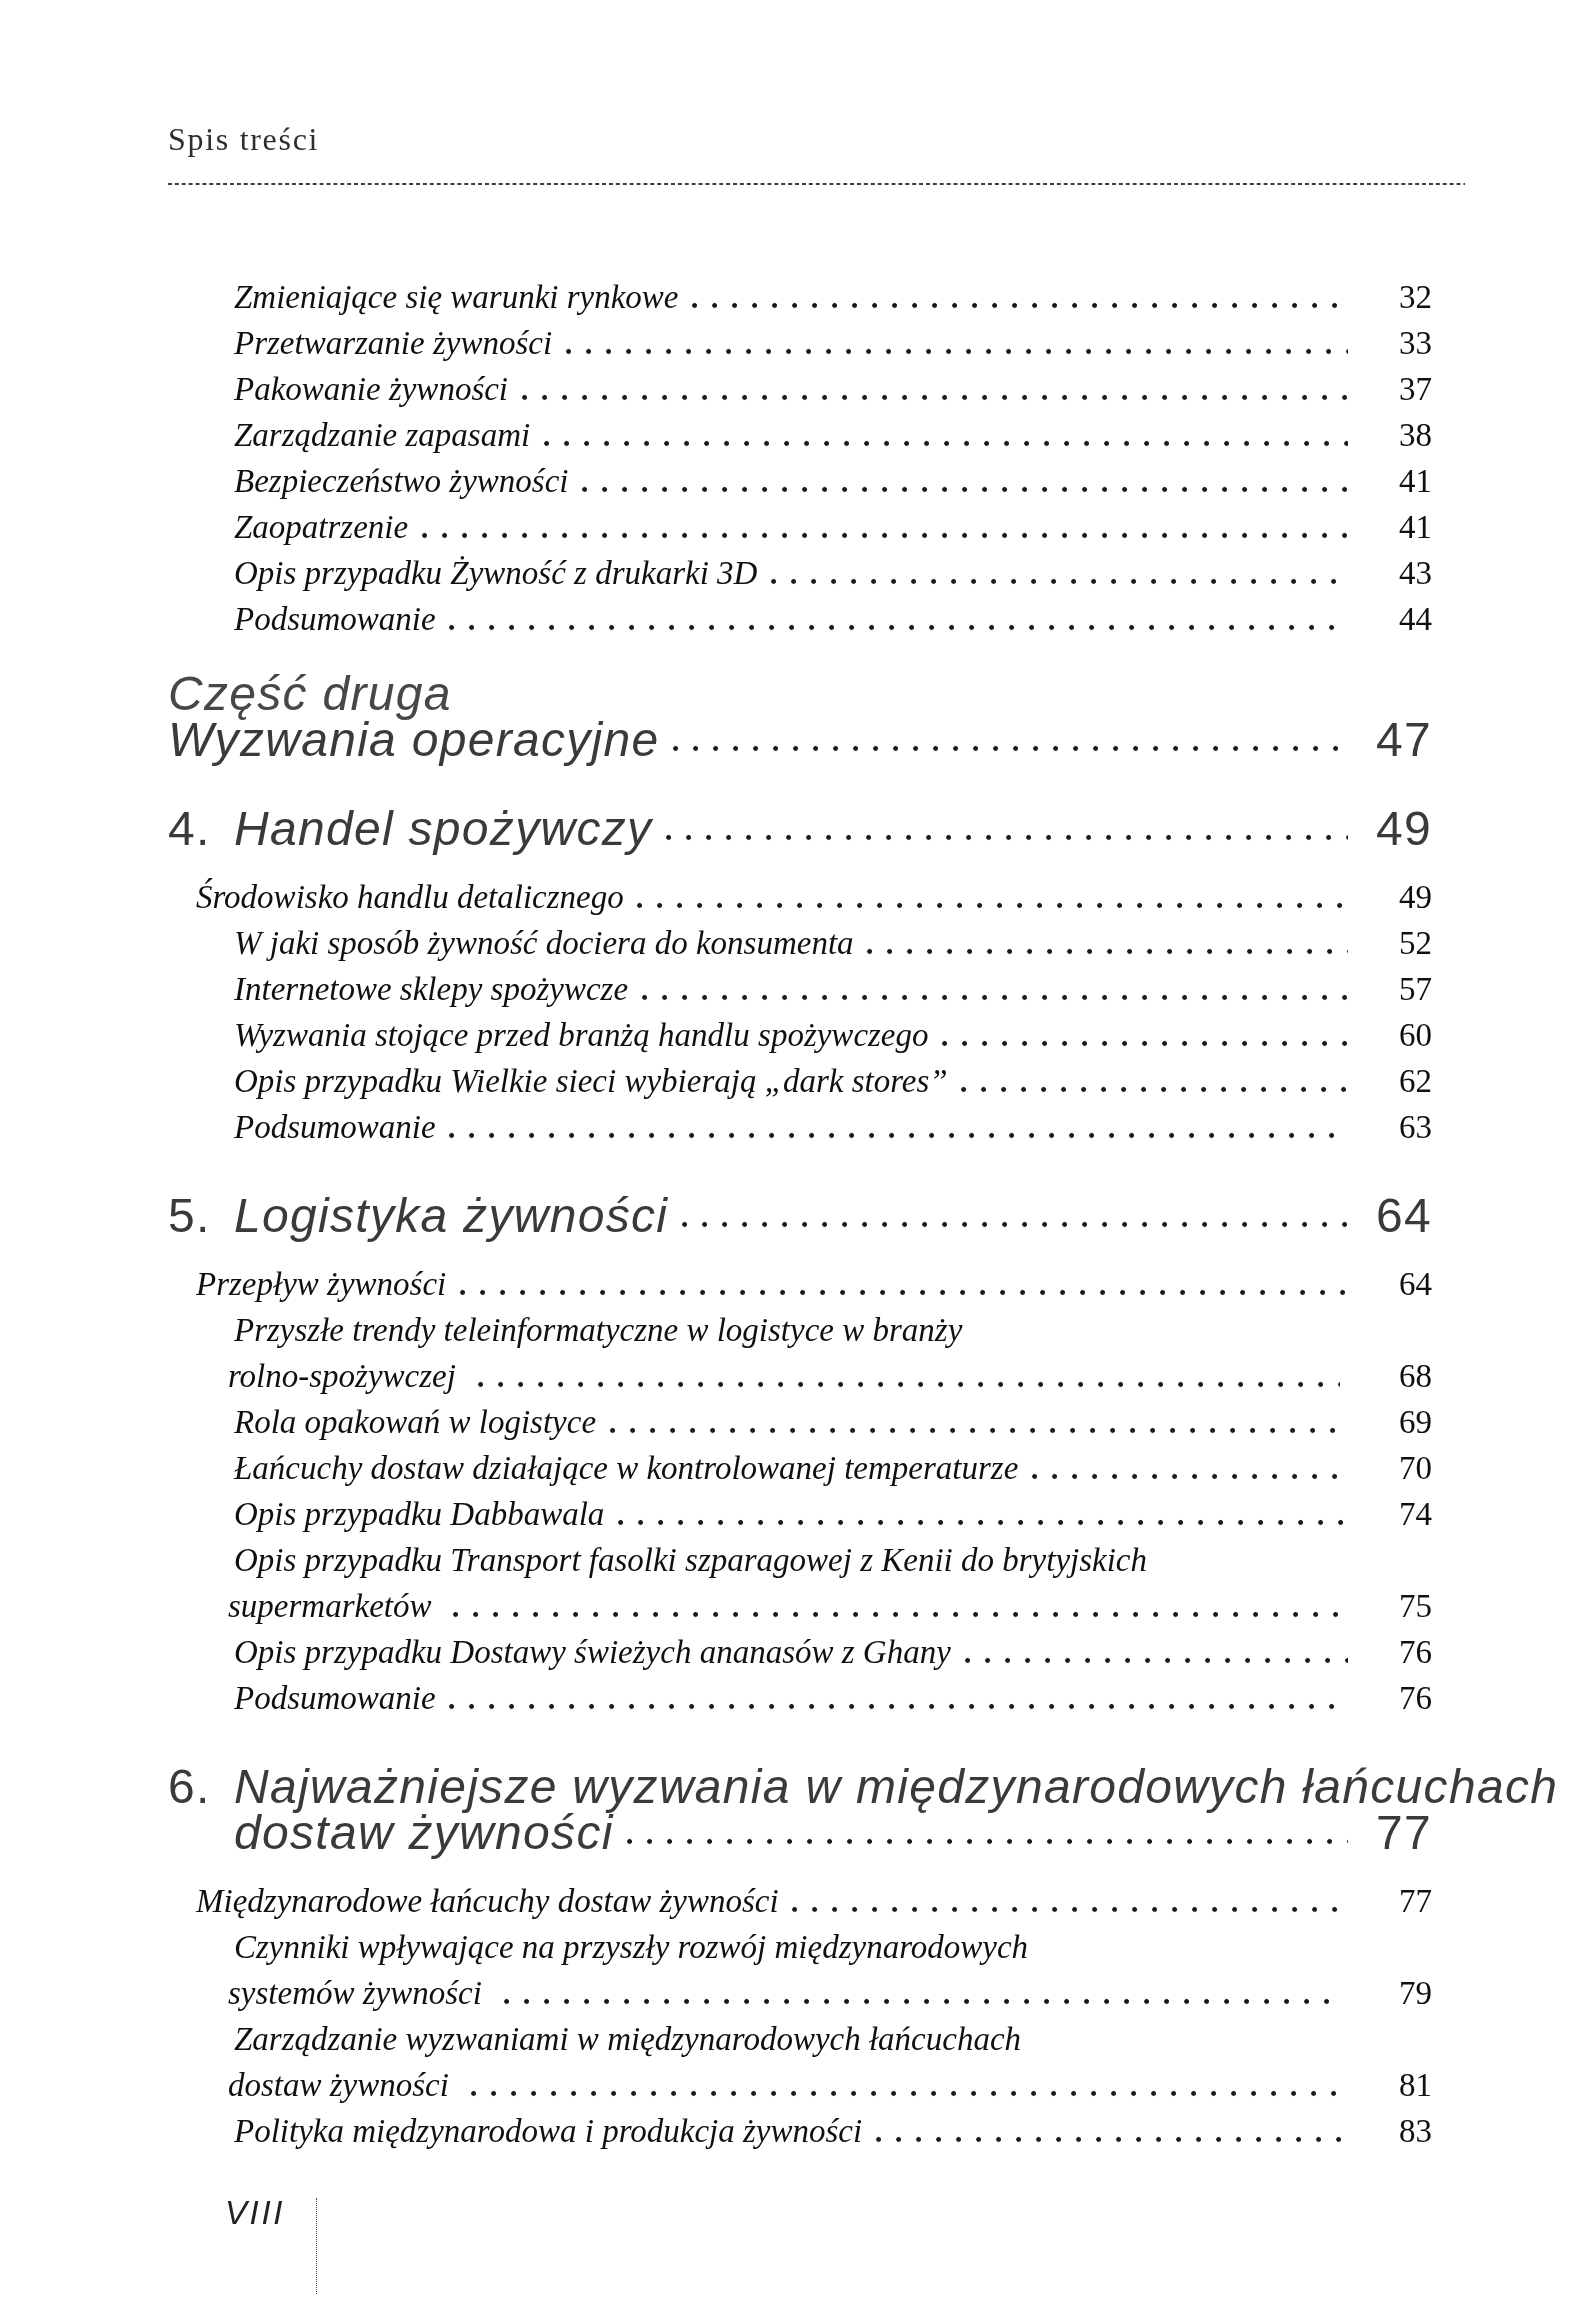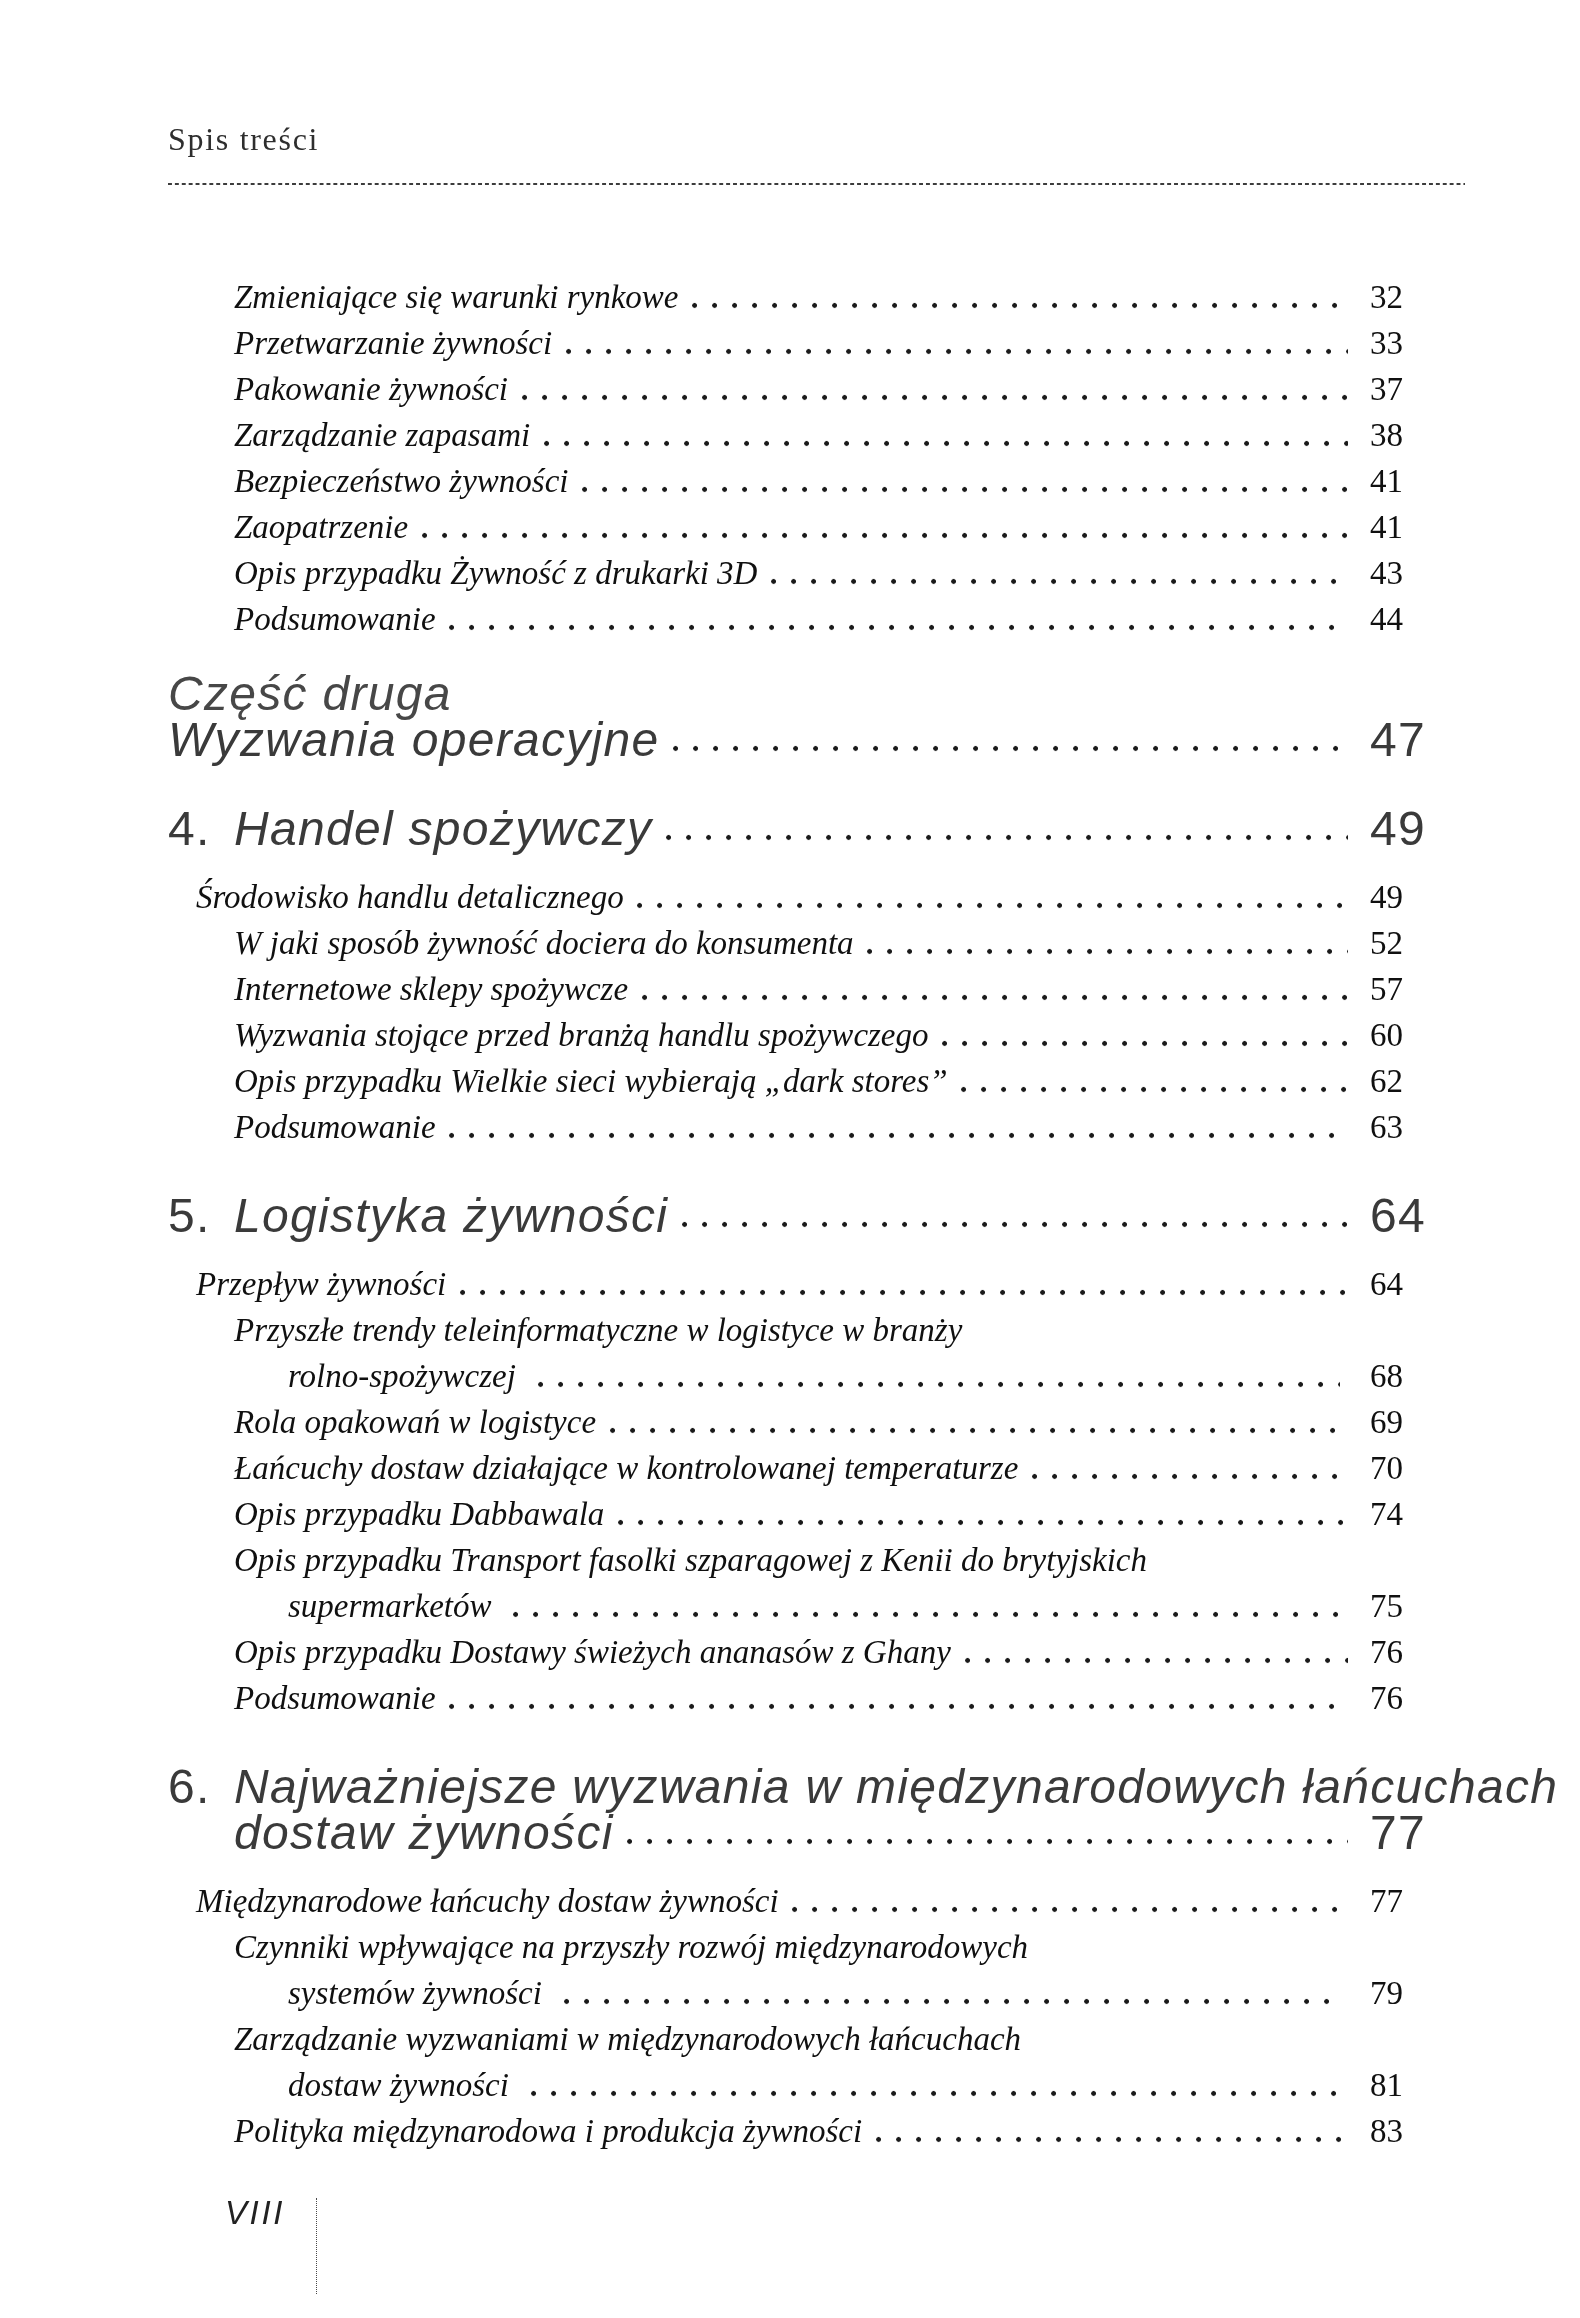--- a/index.html
+++ b/index.html
@@ -38,40 +38,40 @@
     height:46px;
     line-height:46px;
     white-space:nowrap;
   }
   .serif{
     font-family:"Liberation Serif","DejaVu Serif",serif;
     font-size:33px;
     color:#101010;
     margin-left:66px;
   }
-  .serif.cont{margin-left:120px;gap:8px;}
+  .serif.cont{margin-left:60px;gap:8px;}
   .sans{
     font-family:"Liberation Sans","DejaVu Sans",sans-serif;
     font-size:48px;
     letter-spacing:1.3px;
     color:#3a3a3a;
   }
   .t{flex:0 0 auto;font-style:italic;}
   .num{flex:0 0 66px;}
   .leader{
     flex:1 1 auto;
     align-self:flex-end;
     height:6.9px;
     margin:0 22px 10.3px 13.7px;
     background-image:radial-gradient(circle at 2.6px 3.4px,#1a1a1a 2.1px,transparent 2.7px);
     background-size:20px 6.9px;
     background-repeat:repeat-x;
     background-position:left bottom;
   }
-  .pg{flex:0 0 62px;}
+  .pg{flex:0 0 62px;text-align:right;}
   
   .part-block{margin-top:29px;}
   .chapter-row{margin-top:43px;}
   .chap-cont{margin-left:66px;}
   .entries-start{margin-top:22px;margin-left:28px;}
   
   .kicker{color:#474747;}
   
   .footer{
     margin-top:41px;

